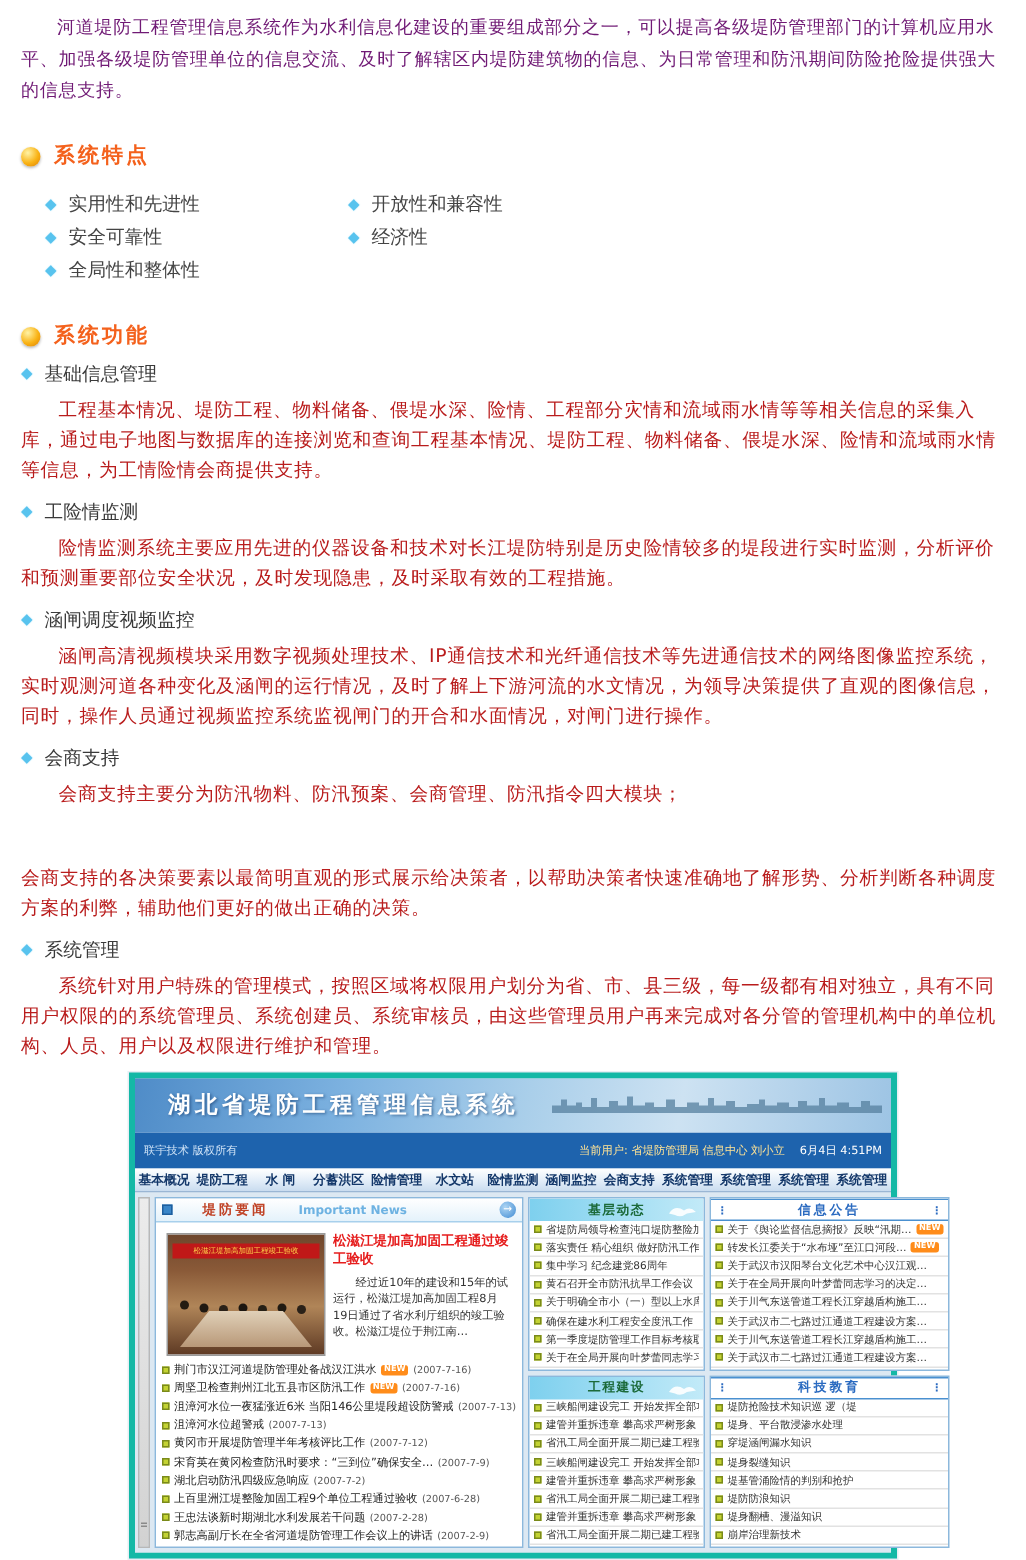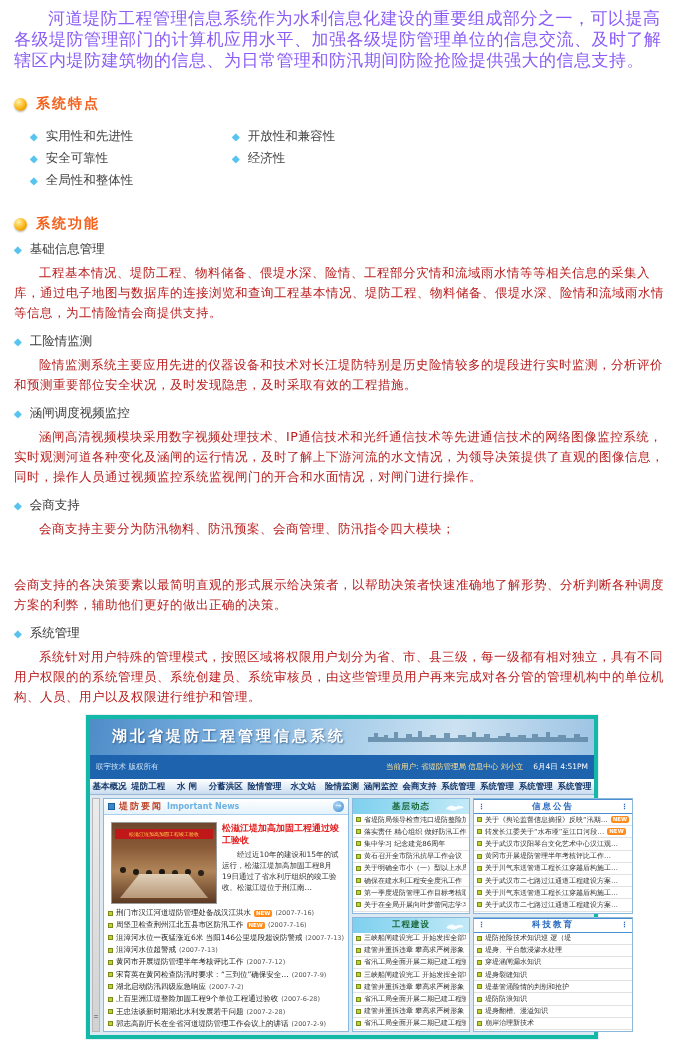--- a/index.html
+++ b/index.html
@@ -4,21 +4,21 @@
 <style>
   * { box-sizing: border-box; }
   html,body { margin:0; padding:0; }
   body {
     width:684px; height:1040px; overflow:hidden; background:#ffffff;
     font-family:"DejaVu Sans", sans-serif; color:#3a3a3a; position:relative;
   }
   .page { padding:8px 14px 0 14px; }
 
   
-  .intro { margin:0; font-size:17px; line-height:21px; text-indent:2em; letter-spacing:.5px; color:#8b5cf6; }
+  .intro { margin:0; font-size:12px; line-height:21px; text-indent:2em; letter-spacing:.5px; color:#701a75; }
 
   .sec-head { display:flex; align-items:center; gap:9px; margin-top:24px; height:18px; }
   .orb { width:13px; height:13px; border-radius:50%; flex:none;
          background: radial-gradient(circle at 35% 30%, #fff3a6, #f9b316 55%, #dd7d00);
          box-shadow:0 1px 2px rgba(0,0,0,.3); }
   .sec-title { font-size:14px; font-weight:bold; color:#f4611c; letter-spacing:2px; }
 
   .feat-cols { display:flex; margin:12px 0 0 16px; }
   .feat-col { width:202px; }
   .feat-item { display:flex; align-items:center; gap:8px; height:22px; font-size:12.5px; color:#444; }
@@ -53,21 +53,21 @@
   .vstrip { width:8px; flex:none; background:linear-gradient(#ececec,#d2d2d2); border:1px solid #b8b8b8; position:relative; }
   .notch { width:4px; height:1px; background:#8a8a8a; margin:1px auto; }
   .notch-box { position:absolute; bottom:12px; left:0; right:0; }
 
   .panel { background:#fff; border:1px solid #8cb8dc; overflow:hidden; }
   .news  { width:246px; flex:none; display:flex; flex-direction:column; }
   .midcol { width:118px; flex:none; display:flex; flex-direction:column; gap:3px; }
   .rightcol { flex:1; display:flex; flex-direction:column; gap:3px; }
   .sub { flex:1; }
 
-  .news-head { height:16px; flex:none; display:flex; align-items:center; gap:4px; padding:0 4px;
+  .news-head { height:16px; flex:none; display:flex; align-items:center; gap:20px; padding:0 4px;
     background:linear-gradient(#ffffff,#e4f2fb); border-bottom:1px solid #a8d0ec; }
   .nh-icon { width:7px; height:7px; background:#3a86c8; border:1px solid #1e5f9e; flex:none; }
   .nh-cn { font-size:9px; font-weight:bold; color:#c04428; letter-spacing:2px; white-space:nowrap; }
   .nh-en { font-size:8px; font-weight:bold; color:#6db2e2; white-space:nowrap; }
   .nh-more { margin-left:auto; width:11px; height:11px; flex:none; border-radius:50%; text-align:center;
     background:radial-gradient(circle at 35% 35%, #aed6f4, #3f8ad2); color:#fff; font-size:7px; line-height:11px; cursor:pointer; }
 
   .news-feature { display:flex; gap:5px; padding:7px; height:90px; flex:none; }
   .photo { width:106px; height:82px; flex:none; position:relative; overflow:hidden; border:1px solid #9a9a9a;
     background:linear-gradient(#6e462c 0%, #8a5a38 30%, #b08558 60%, #5e3a24 100%); cursor:pointer; }
@@ -473,21 +473,21 @@
               </div>
 
               <div class="sub-item">
                 <span class="sq"></span>
                 <span class="nt">关于武汉市汉阳琴台文化艺术中心汉江观…</span>
 
               </div>
 
               <div class="sub-item">
                 <span class="sq"></span>
-                <span class="nt">黄冈市开展堤防管理半年考核评比工作…</span>
+                <span class="nt">关于在全局开展向叶梦蕾同志学习的决定…</span>
 
               </div>
 
               <div class="sub-item">
                 <span class="sq"></span>
                 <span class="nt">关于川气东送管道工程长江穿越盾构施工…</span>
 
               </div>
 
               <div class="sub-item">

